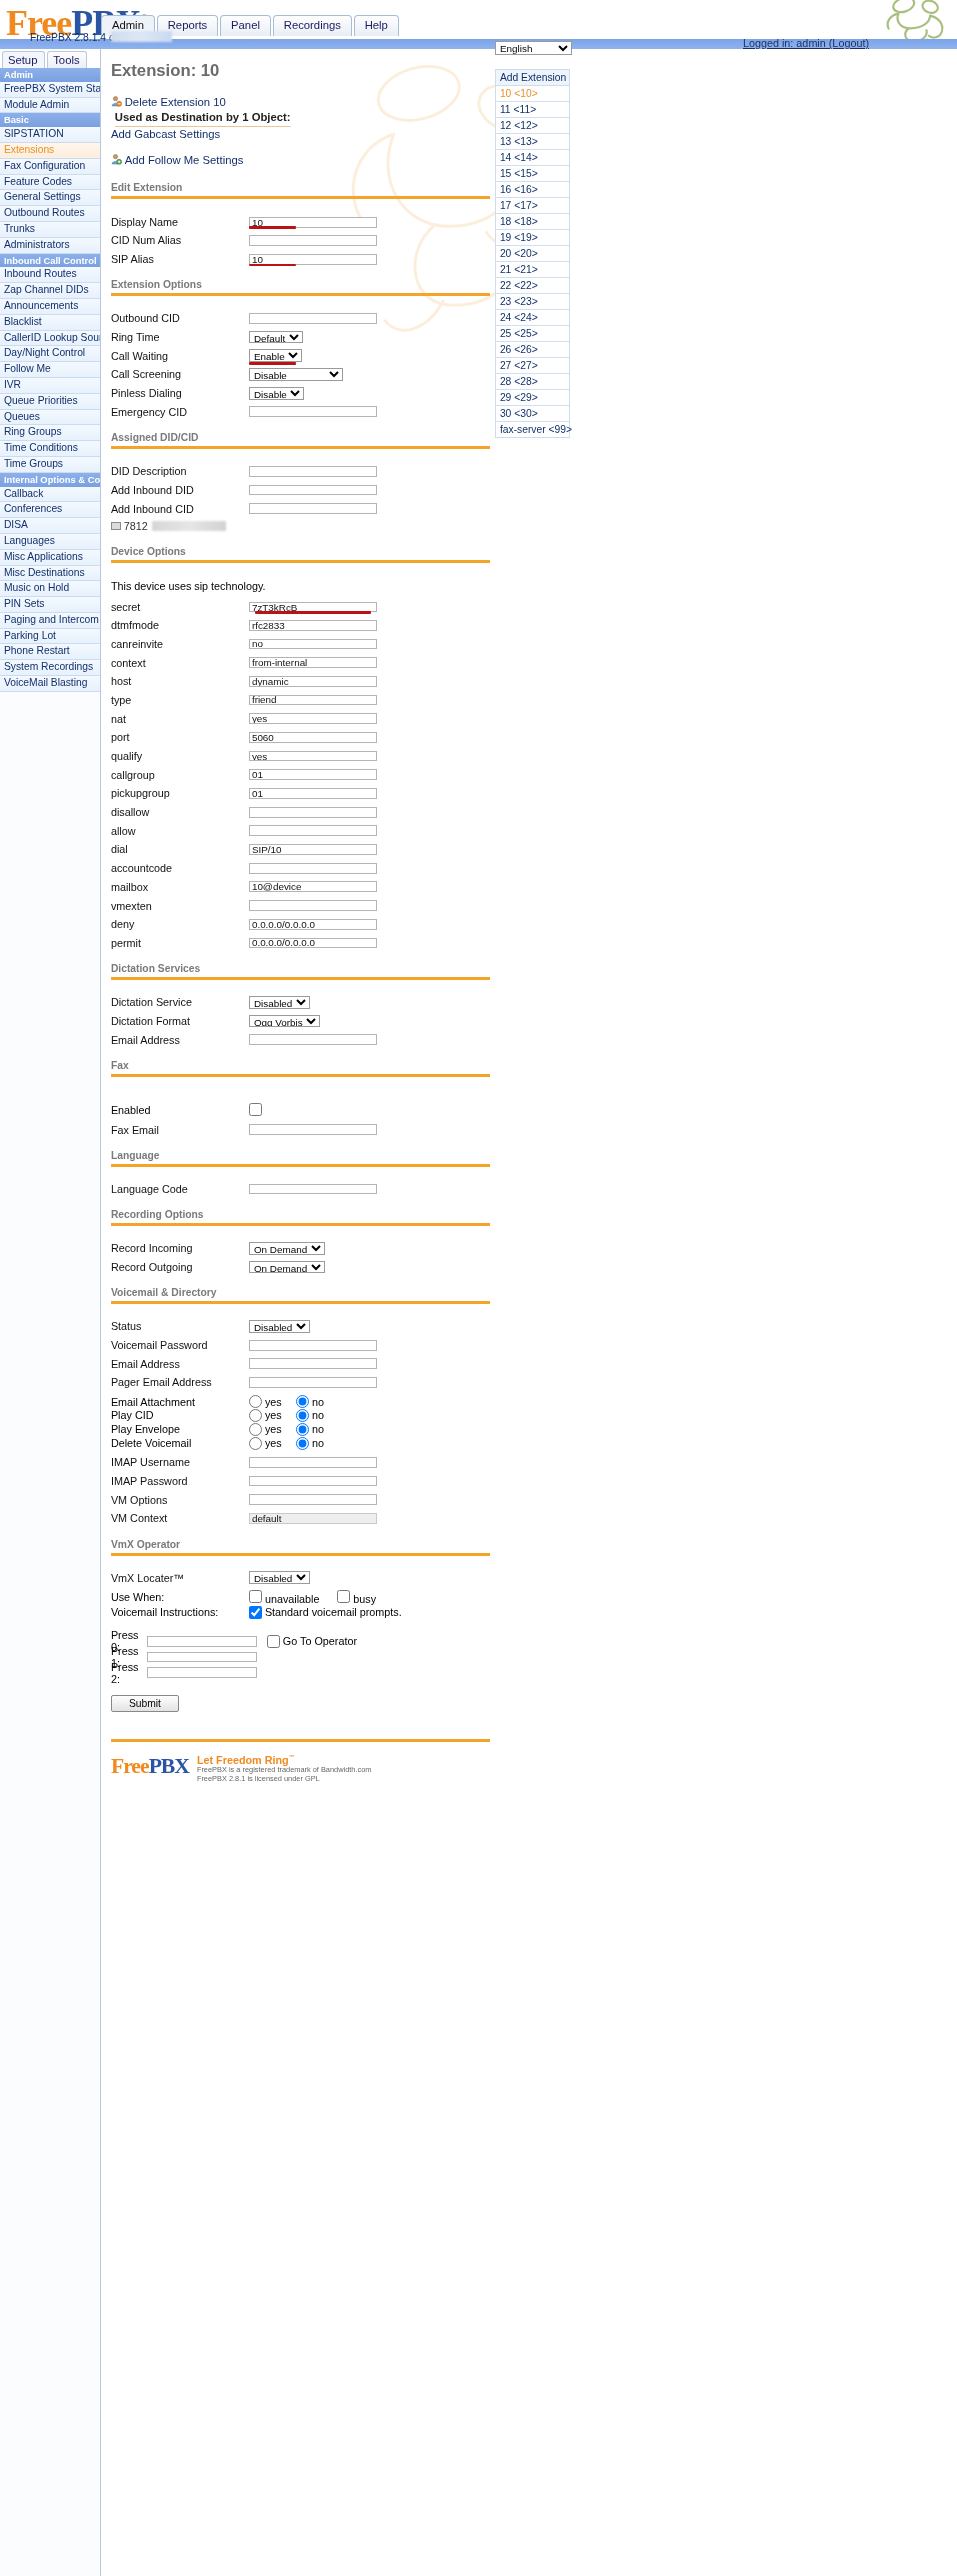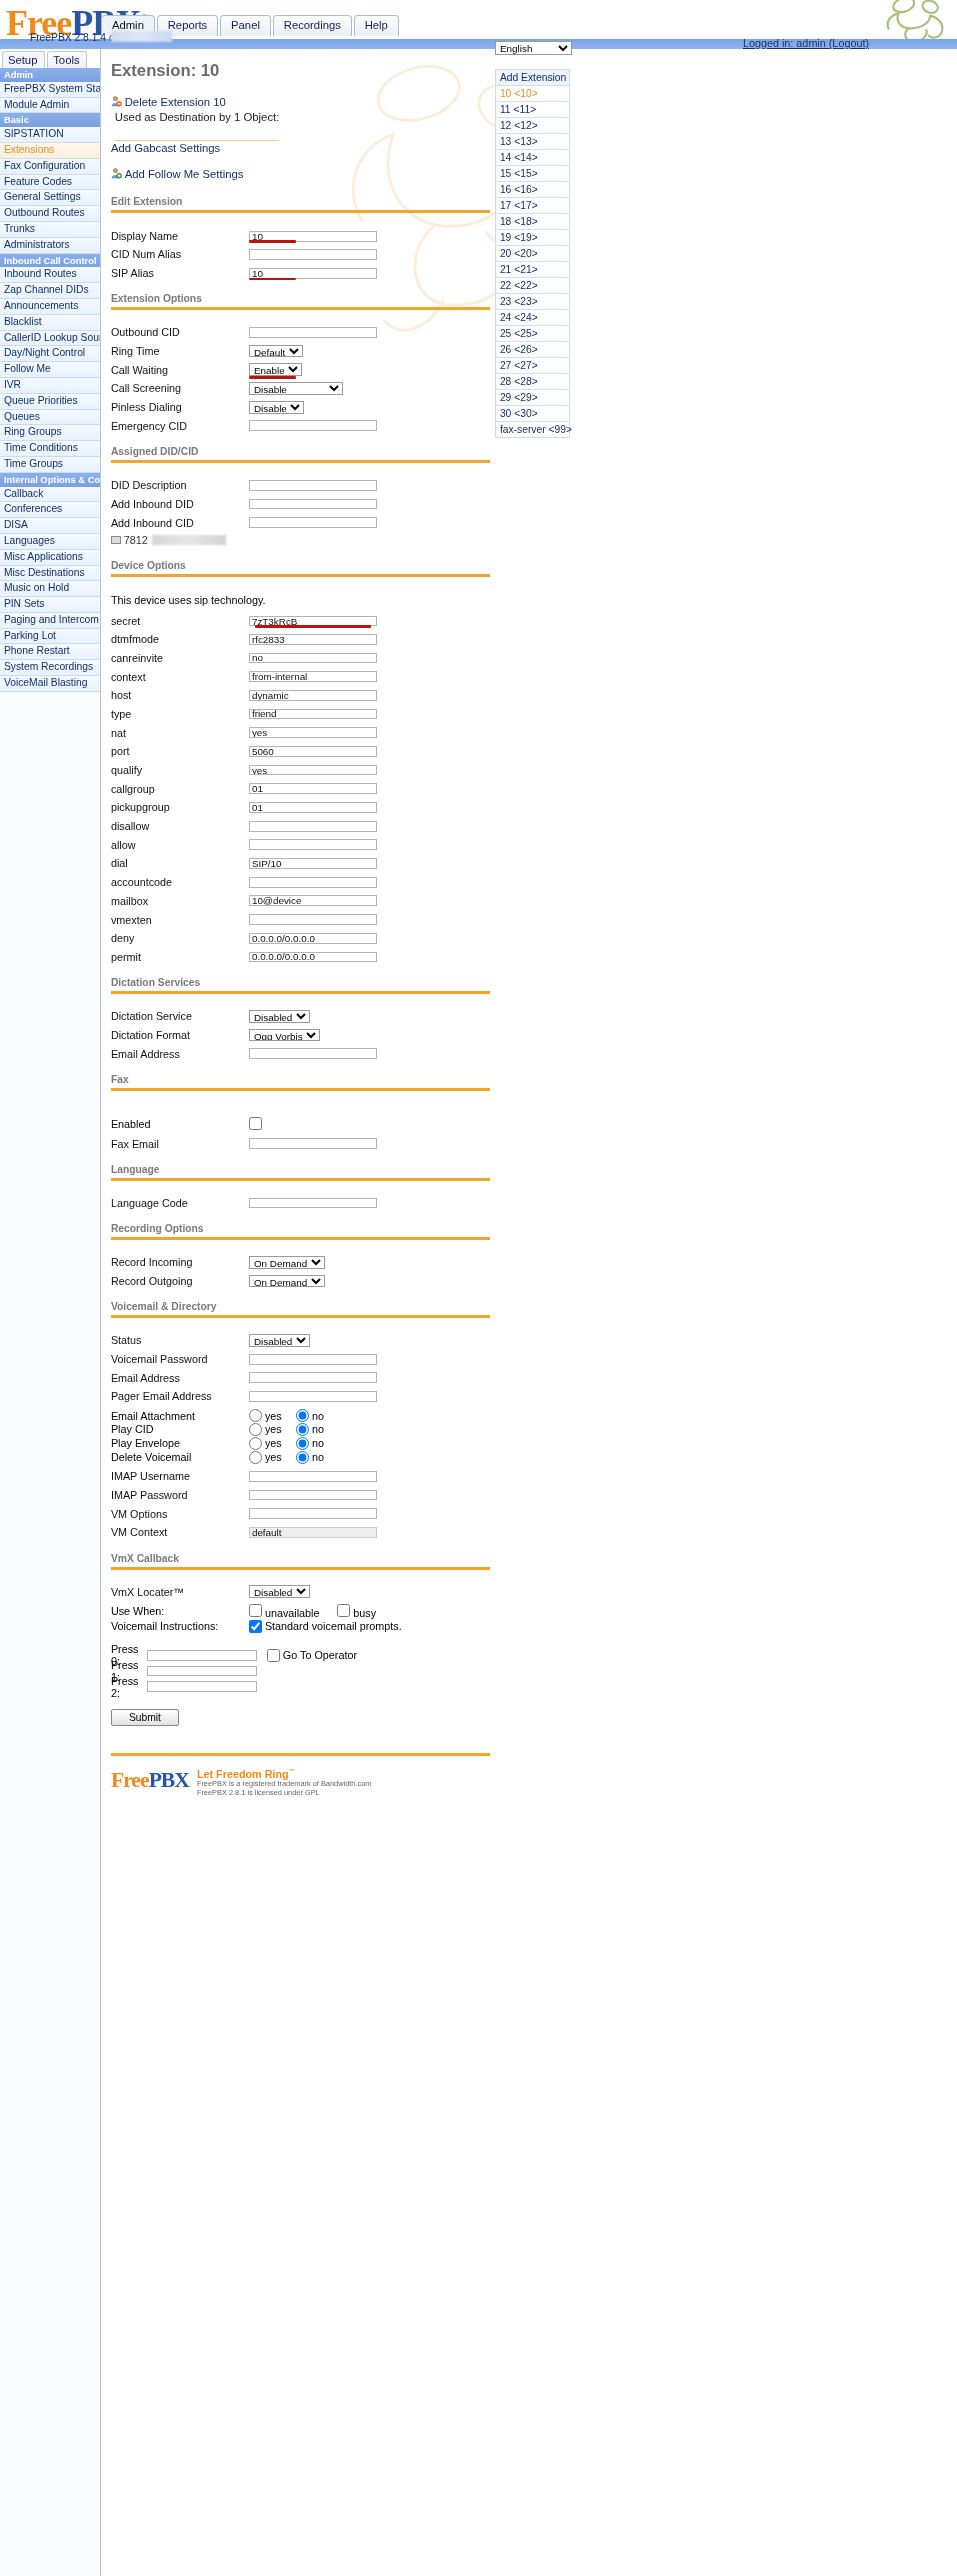--- a/index.html
+++ b/index.html
@@ -49,21 +49,21 @@
               white-space:nowrap; overflow:hidden; }
   .menuitem.sel { color:#E8912B; background:linear-gradient(#fff6ec,#fdeedd); }
 
   
   #main { position:absolute; left:102px; top:49px; width:394px; }
   #pagetitle { font-size:16.7px; font-weight:bold; color:#6b6b6b; margin:11.8px 0 13.8px 8.9px; }
   .toplink { font-size:11.3px; color:#12306b; margin-left:8.9px; line-height:15.8px; }
   .iconperson { display:inline-block; width:10.8px; height:10.8px; vertical-align:-1px; margin-right:3px;
                 position:relative; }
   .usedas { font-size:11.3px; color:#222; margin-left:12.8px; line-height:14.8px;
-            border-bottom:1px solid #e7c79a; display:inline-block; padding-bottom:15px; }
+            border-bottom:1px solid #e7c79a; display:inline-block; padding-bottom:1px;font-weight:bold; }
 
   .sect { margin:13.8px 0 5.9px 8.9px; width:379px; }
   .secttitle { font-size:10.3px; font-weight:bold; color:#7a7a7a; margin-bottom:3px; }
   .sectrule { height:3px; background:#F5A42A; width:379px; }
 
   .row { display:flex; align-items:center; margin-left:8.9px; height:12.8px;
          margin-bottom:0px; font-size:10.8px; }
   .row .lbl { width:138px; color:#111; }
   .row .ctl { position:relative; }
   input.txt { border:1px solid #b4b4b4; height:10.8px; width:128px; font-size:9.9px;
@@ -598,21 +598,21 @@
     <input class="txt" value="" style="">
   </div>
   <div class="spacer6"></div>
   <div class="row">
     <div class="lbl">VM Context</div>
     <div class="grayvalue readonly">default</div>
   </div>
 
   
   <div class="sect">
-    <div class="secttitle">VmX Callback</div>
+    <div class="secttitle">VmX Operator</div>
     <div class="sectrule"></div>
   </div>
   <div class="spacer10"></div>
   <div class="row">
     <div class="lbl">VmX Locater™</div>
     <select class="sel"><option>Disabled</option></select>
   </div>
   <div class="spacer6"></div>
   <div class="cbrow">
     <div class="lbl">Use When:</div>

